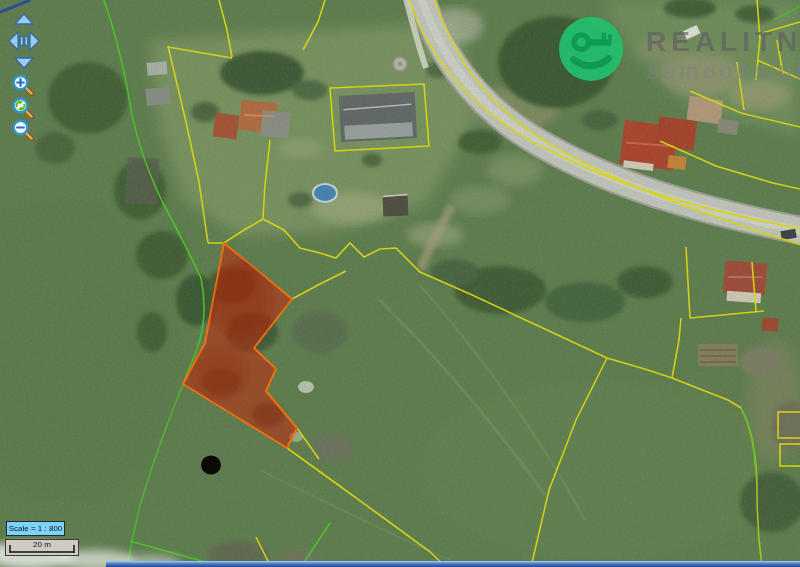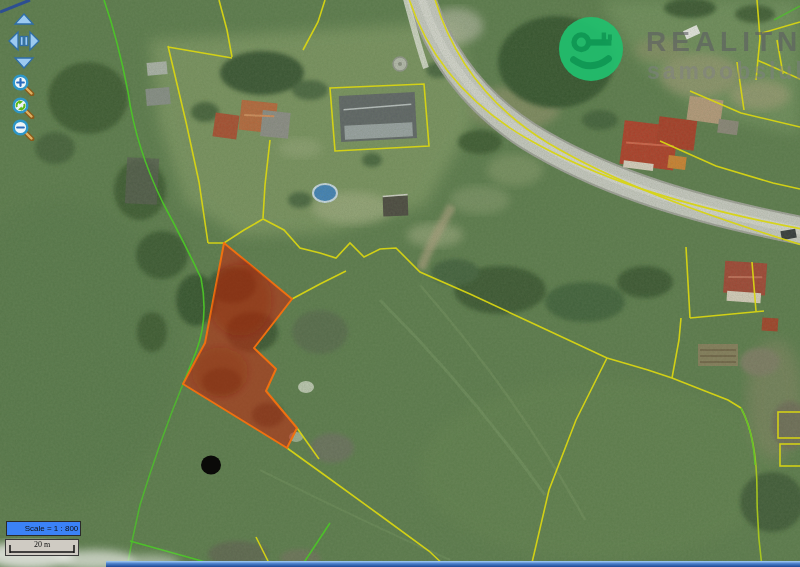--- a/index.html
+++ b/index.html
@@ -13,24 +13,24 @@
   .zoombtn svg{display:block;}
   
   .logo{position:absolute;left:558px;top:14px;width:242px;height:72px;pointer-events:none;}
   .logo .mark{position:absolute;left:0;top:2px;width:66px;height:66px;opacity:.93;}
   .logo .t1{position:absolute;left:88px;top:12px;font-size:28px;font-weight:bold;
             letter-spacing:5px;color:rgba(92,92,98,.60);white-space:nowrap;}
   .logo .t2{position:absolute;left:89px;top:44px;font-size:23px;font-weight:bold;
             letter-spacing:3px;color:rgba(128,128,134,.48);white-space:nowrap;}
   
   .scalebox{position:absolute;left:6px;top:521px;width:57px;height:13px;
-            background:#3b82f6;border:1px solid #2a2a2a;font-size:8px;line-height:13px;
-            text-align:center;color:#111;padding-left:16px;}
+            background:#7dd3fc;border:1px solid #2a2a2a;font-size:8px;line-height:13px;
+            text-align:center;color:#111;}
   .scalebar{position:absolute;left:5px;top:539px;width:72px;height:15px;
-            background:#cfcbc3;border:1px solid #3a3a3a;font-family:Liberation Serif, serif;}
+            background:#cfcbc3;border:1px solid #3a3a3a;}
   .scalebar .lbl{position:absolute;left:0;top:0;width:100%;text-align:center;
                  font-size:8px;color:#111;line-height:10px;}
   .scalebar svg{position:absolute;left:0;top:0;}
 </style>
 </head>
 <body>
 
 <div id="viewer">
 
 <svg class="mapsvg" width="800" height="567" viewBox="0 0 800 567">

